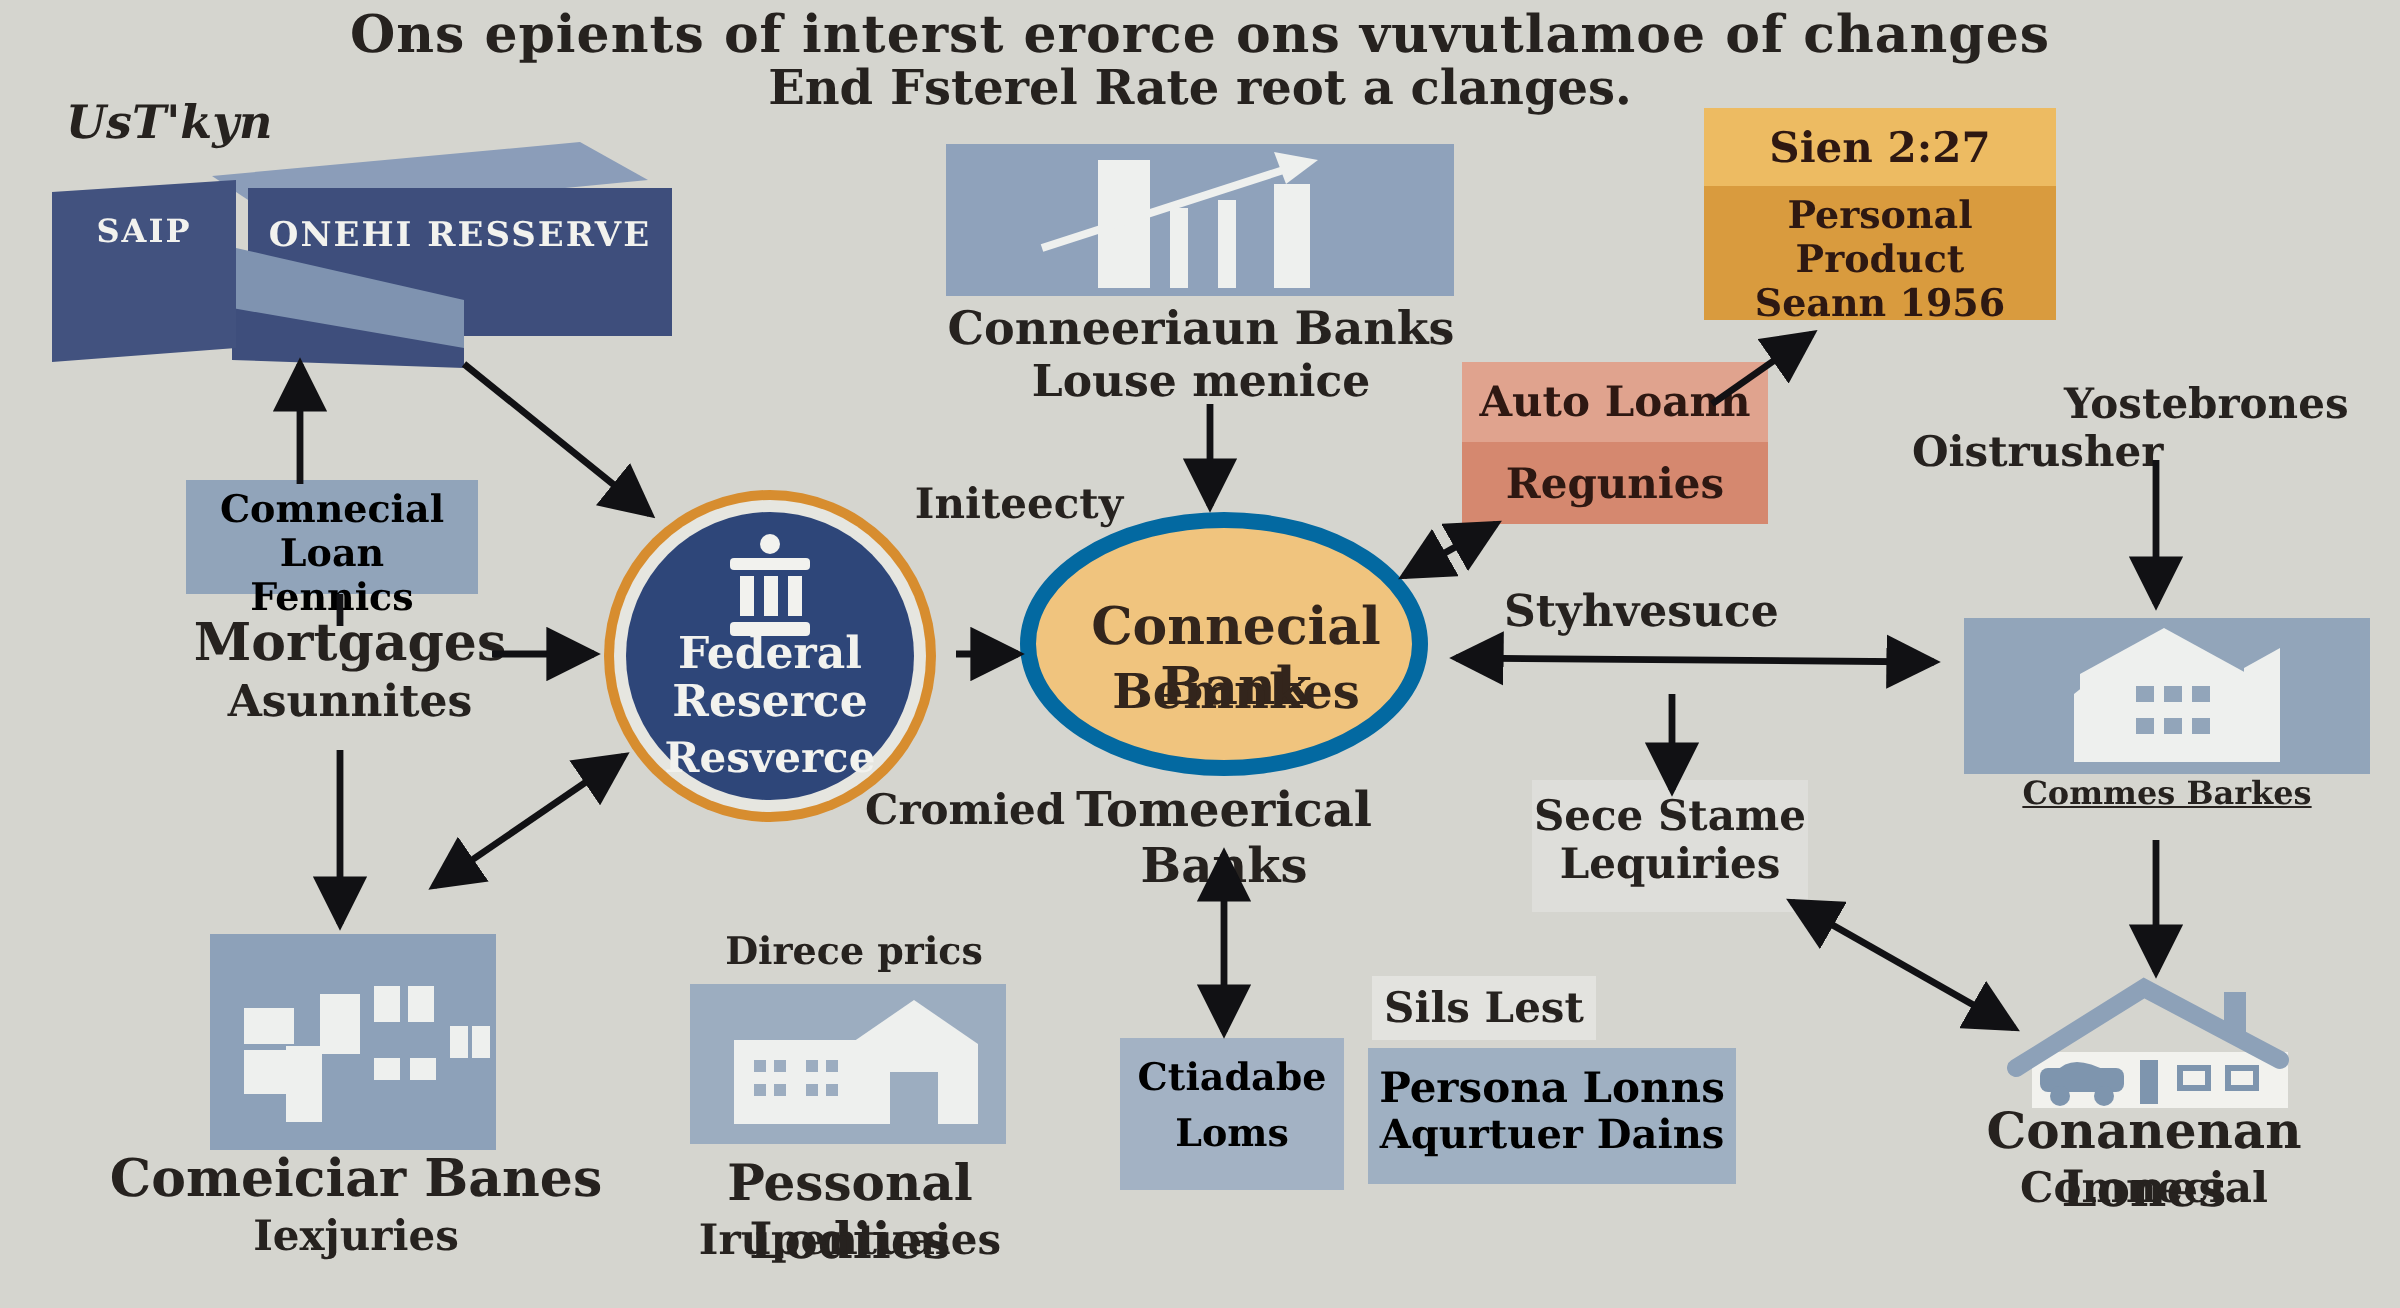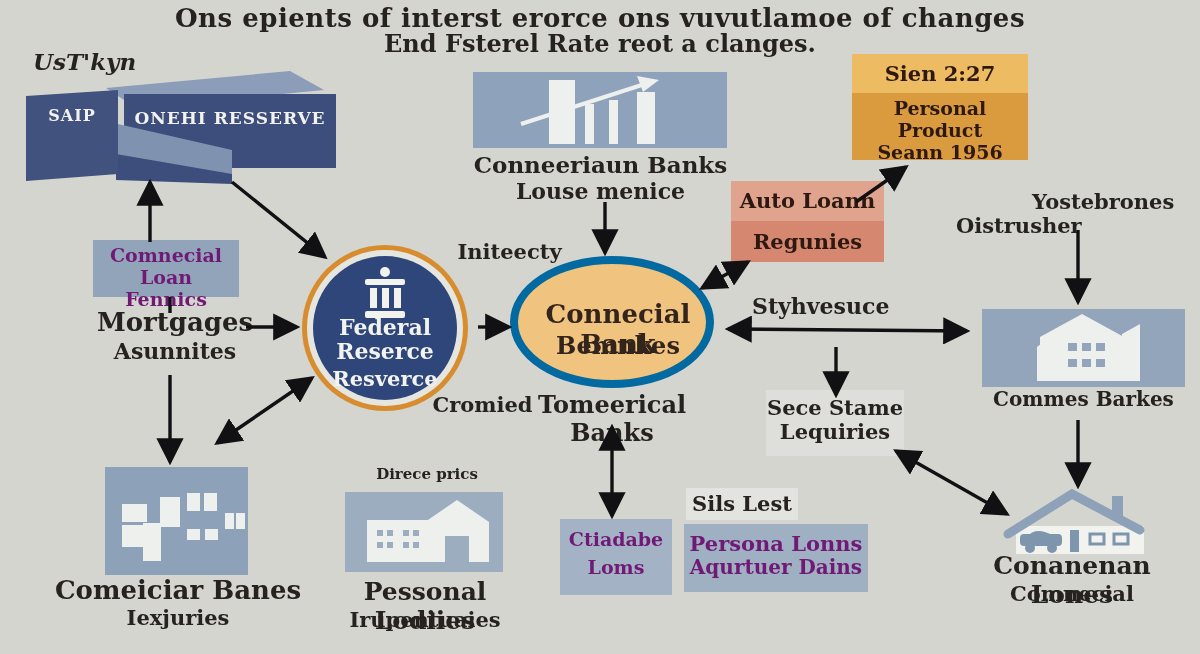--- a/index.html
+++ b/index.html
@@ -3,21 +3,21 @@
 <meta charset="utf-8">
 <style>
   html,body{margin:0;padding:0;}
   body{width:1200px;height:654px;overflow:hidden;background:#d5d5cf;
        font-family:"DejaVu Serif","Liberation Serif",serif;}
   #stage{position:relative;width:1200px;height:654px;background:#d5d5cf;}
   .abs{position:absolute;}
   .ctr{text-align:center;}
   .b{font-weight:bold;}
   .ink{color:#26221f;}
-  .navy{color:#701a75;}
+  .navy{color:#000000;}
   .white{color:#f2f2ee;}
   .maroon{color:#2e1812;}
   .brown{color:#33251c;}
   .grayblue-box{background:#91a4ba;}
   .img-panel{background:#8fa2bb;}
   #arrow-layer{position:absolute;left:0;top:0;width:1200px;height:654px;z-index:6;pointer-events:none;}
   #arrow-layer line{stroke:#111114;stroke-width:3.4px;}
   .title-1{font-size:26px;letter-spacing:.5px;}
   .title-2{font-size:24px;}
   .fed-outer{width:166px;height:166px;border-radius:50%;background:#d78d2f;}
@@ -171,21 +171,21 @@
       <g fill="#92a5ba">
         <rect x="86" y="34" width="9" height="8"></rect>
         <rect x="100" y="34" width="9" height="8"></rect>
         <rect x="114" y="34" width="9" height="8"></rect>
         <rect x="86" y="50" width="9" height="8"></rect>
         <rect x="100" y="50" width="9" height="8"></rect>
         <rect x="114" y="50" width="9" height="8"></rect>
       </g>
     </svg>
   </div>
-  <div class="abs ctr b ink lbl" style="left:982px;top:388px;width:203px;font-size:20px;">Commes Barkes</div>
+  <div class="abs ctr b ink lbl" style="left:982px;top:388px;width:203px;font-size:16px;text-decoration:underline;">Commes Barkes</div>
 
   <div class="abs" style="left:1000px;top:486px;width:160px;height:70px;">
     <svg width="160" height="70" viewBox="0 0 160 70">
       <rect x="16" y="40" width="128" height="28" fill="#f2f2ee"></rect>
       <polyline points="8,48 72,8 140,44" fill="none" stroke="#8da1b8" stroke-width="9" stroke-linecap="round"></polyline>
       <rect x="112" y="10" width="11" height="22" fill="#8da1b8"></rect>
       <g fill="#7e95ae">
         <rect x="20" y="48" width="42" height="12" rx="4"></rect>
         <path d="M28 50 q8 -10 26 0 z"></path>
         <circle cx="30" cy="62" r="5"></circle>
@@ -213,21 +213,21 @@
           <rect x="42" y="38" width="6" height="6"></rect>
         <rect x="58" y="38" width="6" height="6"></rect>
           <rect x="68" y="38" width="6" height="6"></rect>
         <rect x="32" y="50" width="6" height="6"></rect>
           <rect x="42" y="50" width="6" height="6"></rect>
         <rect x="58" y="50" width="6" height="6"></rect>
           <rect x="68" y="50" width="6" height="6"></rect>
       </g>
     </svg>
   </div>
-  <div class="abs ctr b ink lbl" style="left:352px;top:466px;width:150px;font-size:15px;"><span>Direce prics</span></div>
+  <div class="abs ctr b ink lbl" style="left:352px;top:466px;width:150px;font-size:19px;"><span>Direce prics</span></div>
   <div class="abs ctr b ink lbl" style="left:320px;top:578px;width:210px;font-size:25px;"><span>Pessonal Lodiies</span></div>
   <div class="abs ctr b ink lbl" style="left:320px;top:608px;width:210px;font-size:21px;"><span>Irupentuaies</span></div>
 
   <svg id="arrow-layer">
     <defs>
       <marker id="ah" markerWidth="8" markerHeight="8" refX="7" refY="4" orient="auto" markerUnits="strokeWidth">
         <path d="M0,0 L8,4 L0,8 Z" fill="#111114"></path>
       </marker>
       <marker id="ahs" markerWidth="8" markerHeight="8" refX="7" refY="4" orient="auto-start-reverse" markerUnits="strokeWidth">
         <path d="M0,0 L8,4 L0,8 Z" fill="#111114"></path>

